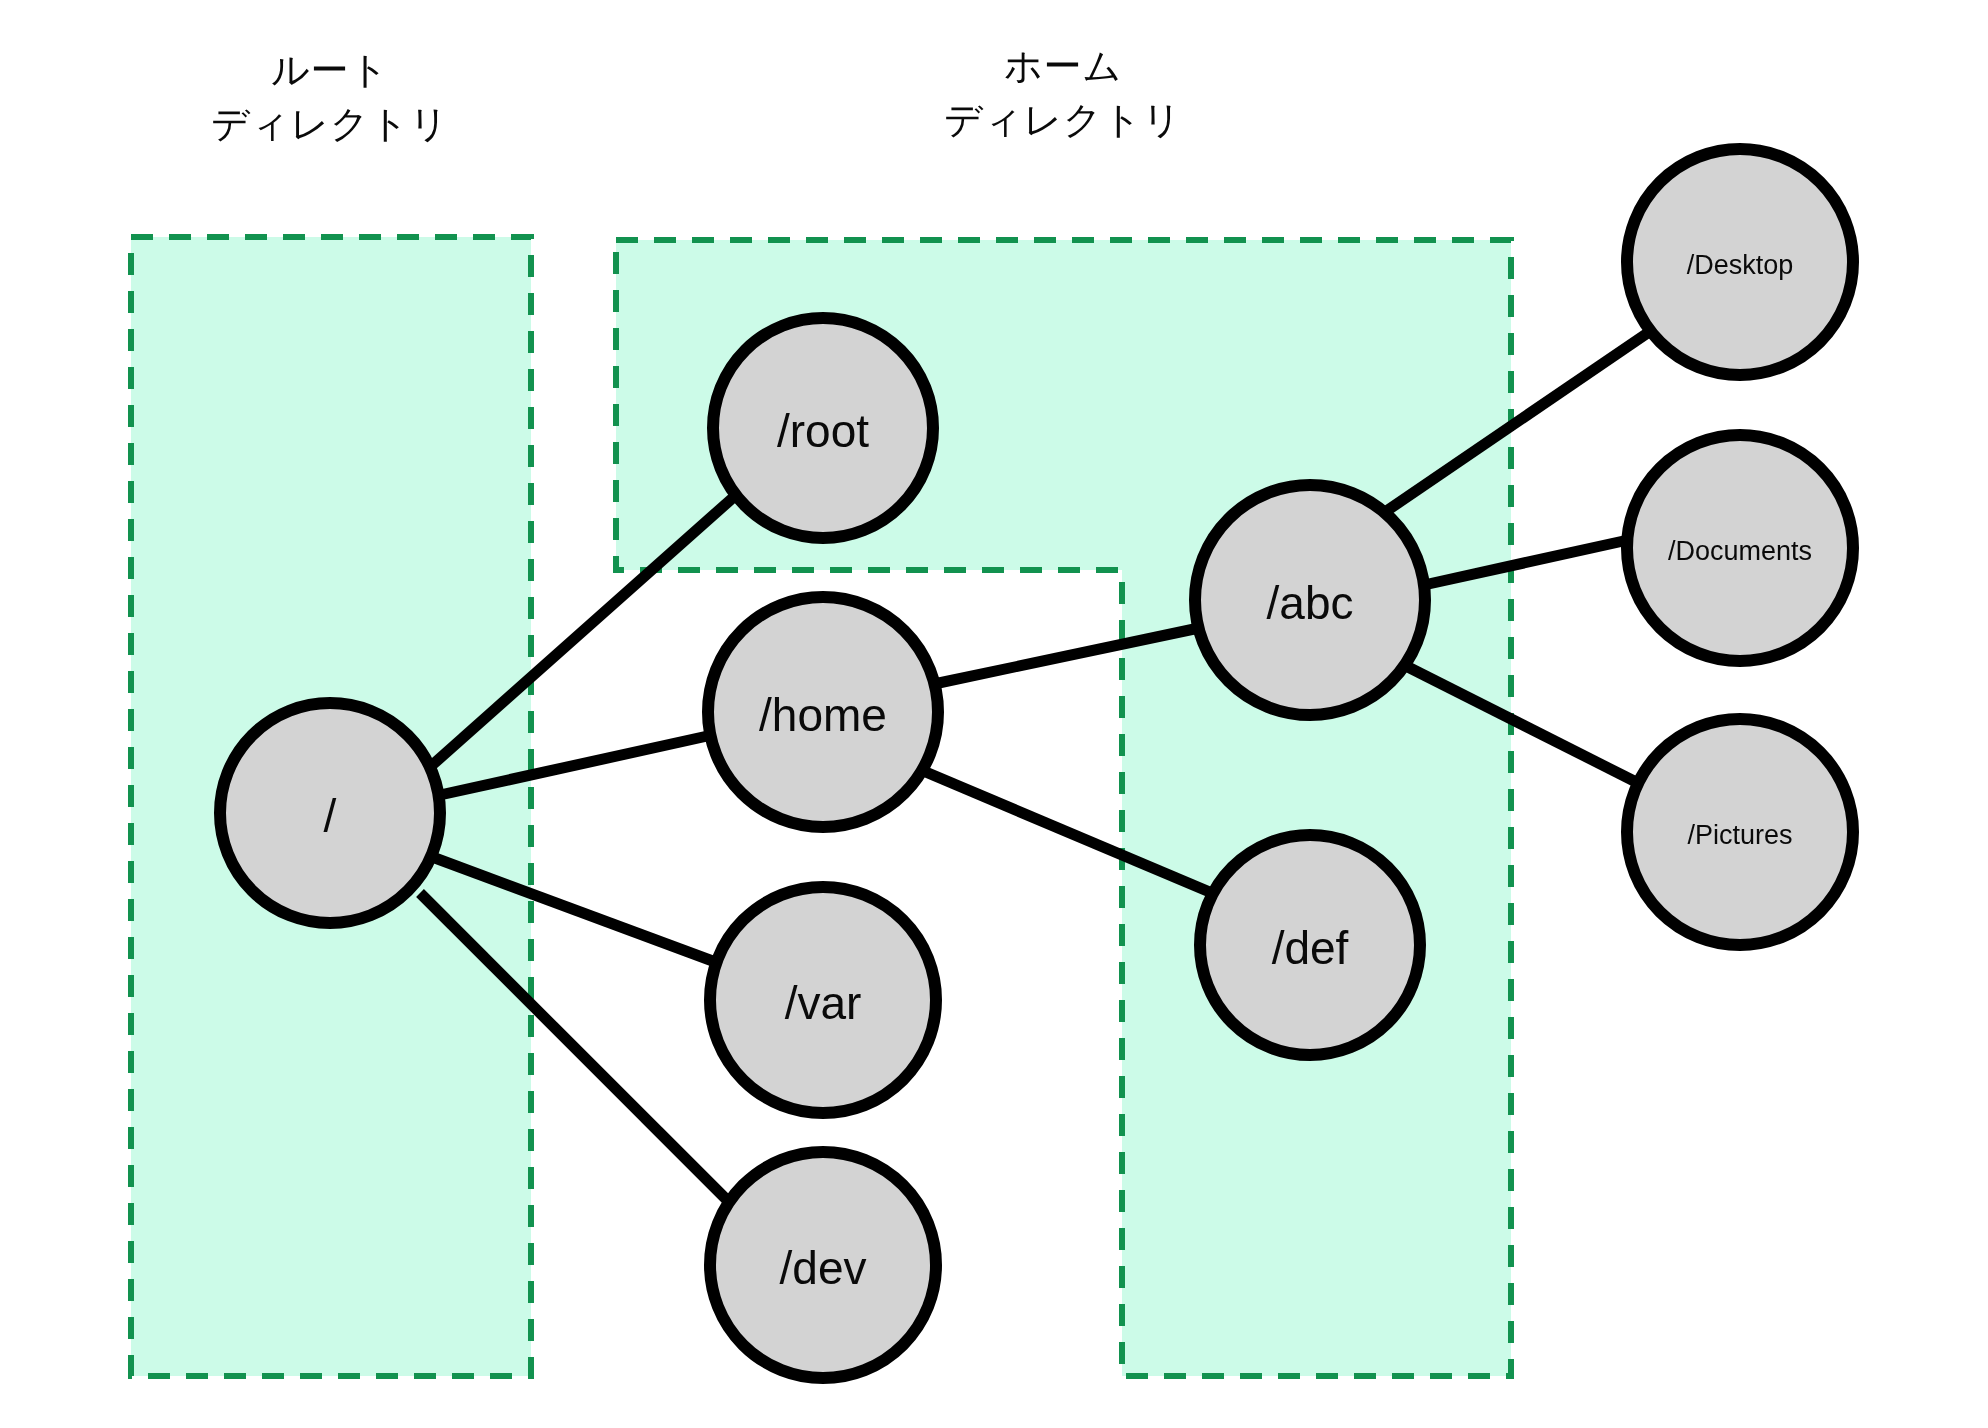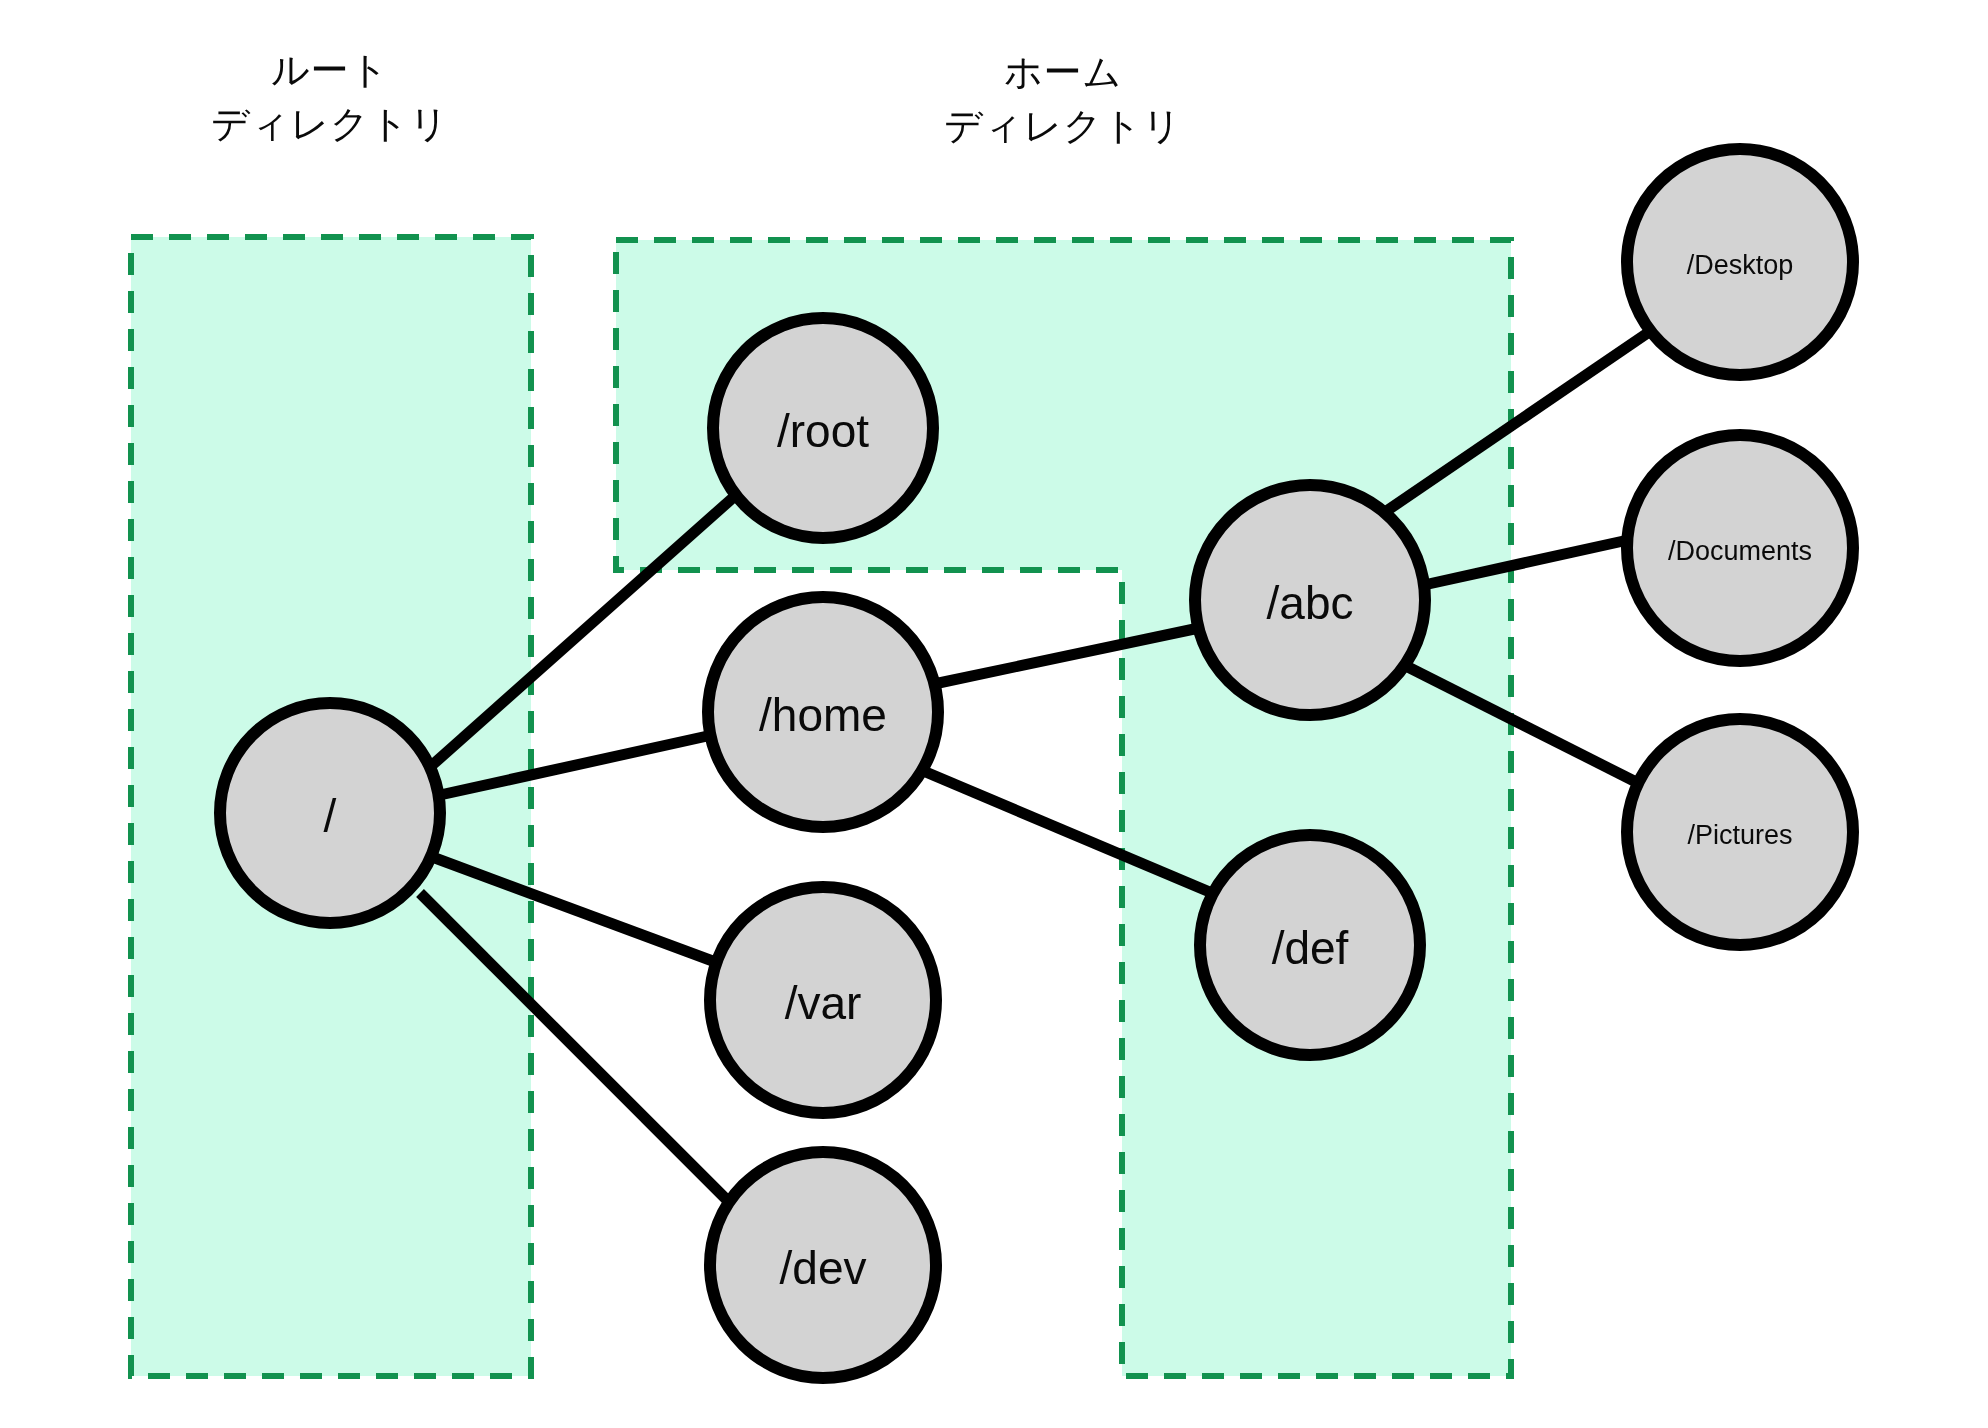--- a/index.html
+++ b/index.html
@@ -41,21 +41,21 @@
   }
 </style>
 </head>
 <body>
 
 <div id="stage">
 
   <div class="group-label" style="left:130px; top:44px; width:400px;">ルート
 ディレクトリ</div>
 
-  <div class="group-label" style="left:863px; top:46px; width:400px;">ホーム
+  <div class="group-label" style="left:863px; top:40px; width:400px;">ホーム
 ディレクトリ</div>
 
   <svg id="diagram-svg" viewBox="0 0 1988 1428">
 
     <g>
       <rect x="131" y="237" width="400" height="1139" fill="#CCFBE8" stroke="#12924F" stroke-width="6" stroke-dasharray="22 16"></rect>
 
       <path d="M 616 240 L 1511 240 L 1511 1376 L 1122 1376 L 1122 570 L 616 570 Z" fill="#CCFBE8" stroke="#12924F" stroke-width="6" stroke-dasharray="22 16" stroke-linejoin="miter"></path>
     </g>
 

